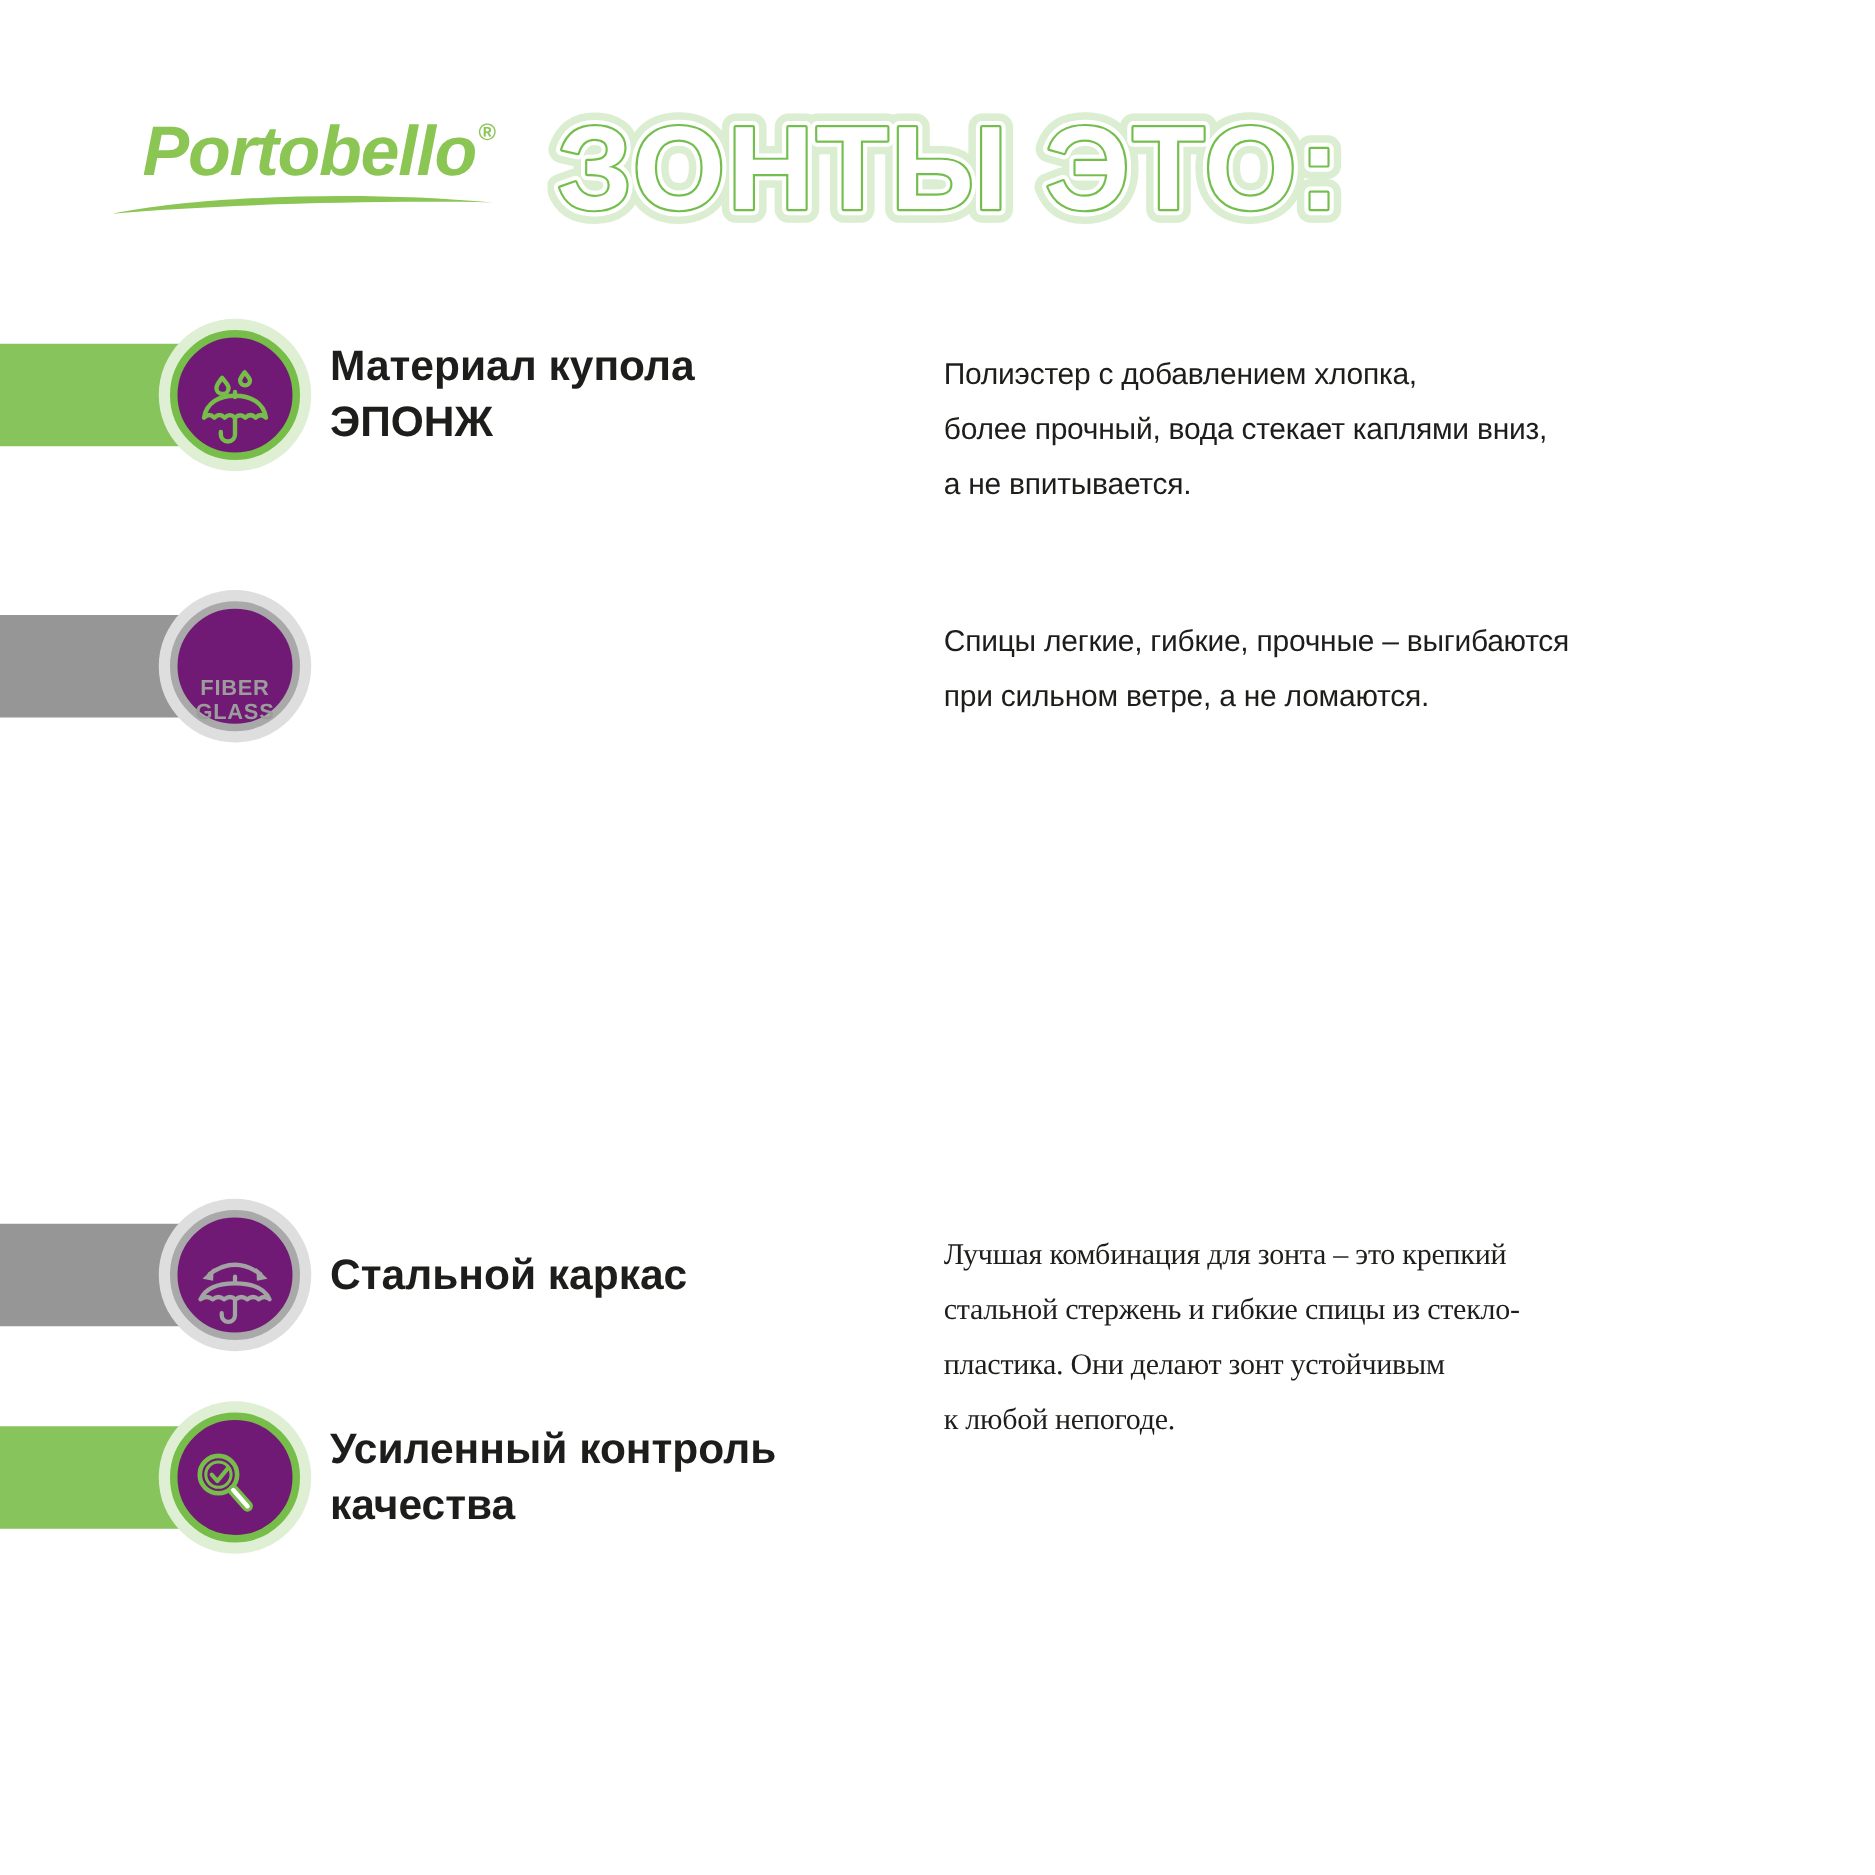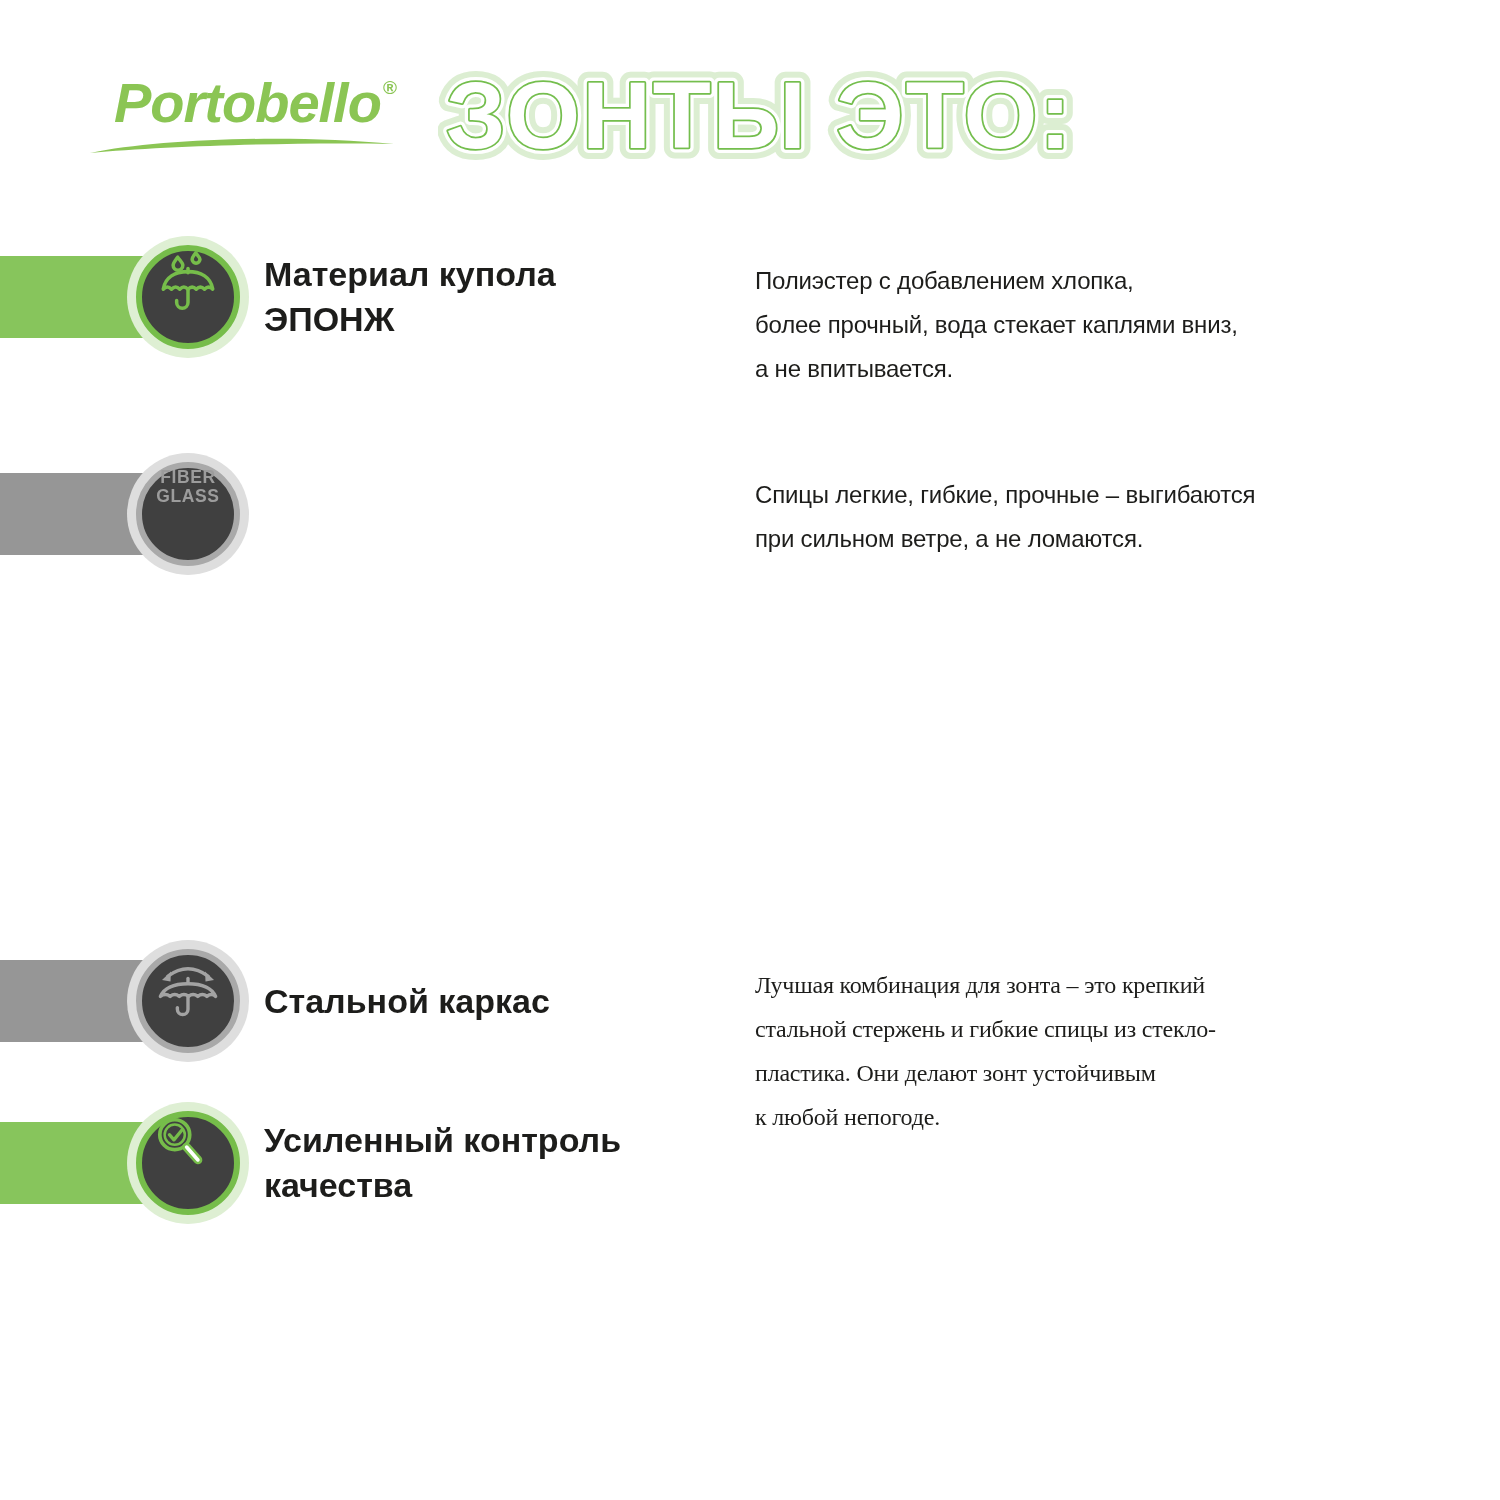--- a/index.html
+++ b/index.html
@@ -1,18 +1,18 @@
 <!DOCTYPE html>
 <html><head>
 <meta charset="utf-8">
 <style>
   html,body{margin:0;padding:0;background:#ffffff;}
   .canvas{
     position:relative;width:1500px;height:1340px;background:#ffffff;overflow:hidden;
-    font-family:"Liberation Sans",sans-serif;color:#1d1d1b;
+    font-family:"Liberation Sans",sans-serif;color:#1d1d1b;margin-top:19px;
   }
   
   .logo{position:absolute;left:88px;top:58px;width:320px;color:#8bc554;}
   .logo-text{font-size:56px;font-weight:700;font-style:italic;letter-spacing:-1px;margin-left:26px;line-height:60px;}
   .logo-reg{font-size:19px;font-weight:700;vertical-align:28px;font-style:normal;margin-left:2px;}
   .logo-swoosh{display:block;margin-top:2px;}
   .title-wrap{position:absolute;left:438px;top:34px;}
   .title-wrap text{
     font-family:"Liberation Sans",sans-serif;font-weight:700;font-size:95px;letter-spacing:2px;
     paint-order:stroke fill;
@@ -24,21 +24,21 @@
   .feature{position:absolute;left:0;width:1500px;height:82px;}
   .row-0{top:256px;padding-left:47px;} .row-1{top:473px;} .row-2{top:689px;} .row-3{top:960px;} .row-4{top:1122px;}
   .bar{position:absolute;left:0;top:0;width:192px;height:82px;}
   .green .bar{background:#87c55c;}
   .gray  .bar{background:#969696;}
   .halo{position:absolute;left:127px;top:-20px;width:122px;height:122px;border-radius:50%;}
   .green .halo{background:#deefd3;}
   .gray  .halo{background:#dedede;}
   .circle{
     position:absolute;left:136px;top:-11px;width:92px;height:92px;border-radius:50%;
-    background:#404040;border:6px solid;display:flex;align-items:flex-start;justify-content:center;
+    background:#701a75;border:6px solid;display:flex;align-items:flex-end;justify-content:center;
   }
   .green .circle{border-color:#76bd4a;color:#76bd4a;}
   .gray  .circle{border-color:#a9a9a9;color:#a3a3a3;}
   .fiber-text{
     white-space:pre-line;text-align:center;font-weight:700;font-size:17.5px;line-height:19px;
     letter-spacing:.6px;color:#9c9c9c;
   }
   .heading{
     position:absolute;left:264px;top:0;height:82px;margin:0;display:flex;align-items:center;
     font-size:34px;line-height:45px;font-weight:700;white-space:pre-line;letter-spacing:0;

